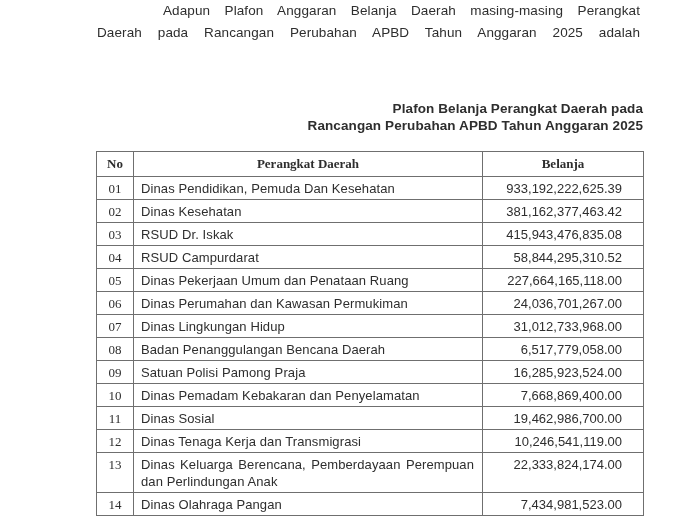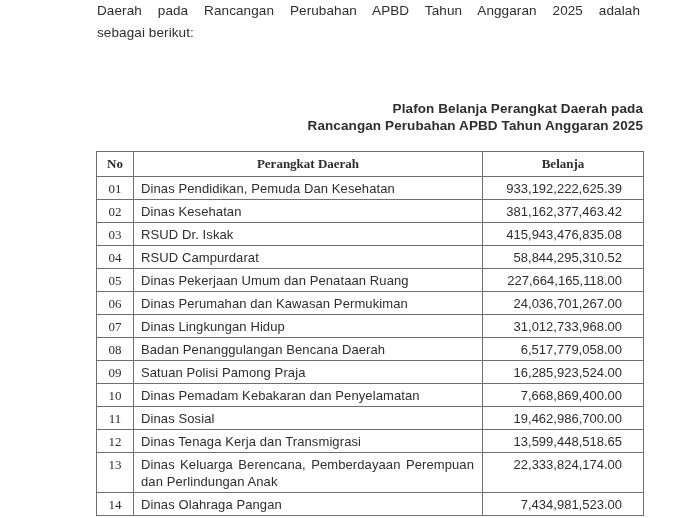--- a/index.html
+++ b/index.html
@@ -89,22 +89,22 @@
     text-align: right;
     padding: 3px 21px 2px 4px;
   }
 </style>
 </head>
 <body>
 
 <div class="page">
 
   <div class="intro">
+    <div class="line first">Adapun Plafon Anggaran Belanja Daerah masing-masing Perangkat</div>
     <div class="line">Daerah pada Rancangan Perubahan APBD Tahun Anggaran 2025 adalah</div>
-    <div class="line last">sebagai berikut:</div>
   </div>
 
   <div class="doc-title">
     <div>Plafon Belanja Perangkat Daerah pada</div>
     <div>Rancangan Perubahan APBD Tahun Anggaran 2025</div>
   </div>
 
   <div class="table-wrap">
     <table class="budget-table">
       <colgroup>
@@ -171,21 +171,21 @@
             <td class="col-amount">7,668,869,400.00</td>
           </tr>
           <tr>
             <td class="col-no">11</td>
             <td class="col-name">Dinas Sosial</td>
             <td class="col-amount">19,462,986,700.00</td>
           </tr>
           <tr>
             <td class="col-no">12</td>
             <td class="col-name">Dinas Tenaga Kerja dan Transmigrasi</td>
-            <td class="col-amount">13,599,448,518.65</td>
+            <td class="col-amount">10,246,541,119.00</td>
           </tr>
           <tr>
             <td class="col-no">13</td>
             <td class="col-name">Dinas Keluarga Berencana, Pemberdayaan Perempuan dan Perlindungan Anak</td>
             <td class="col-amount">22,333,824,174.00</td>
           </tr>
           <tr>
             <td class="col-no">14</td>
             <td class="col-name">Dinas Olahraga Pangan</td>
             <td class="col-amount">7,434,981,523.00</td>

